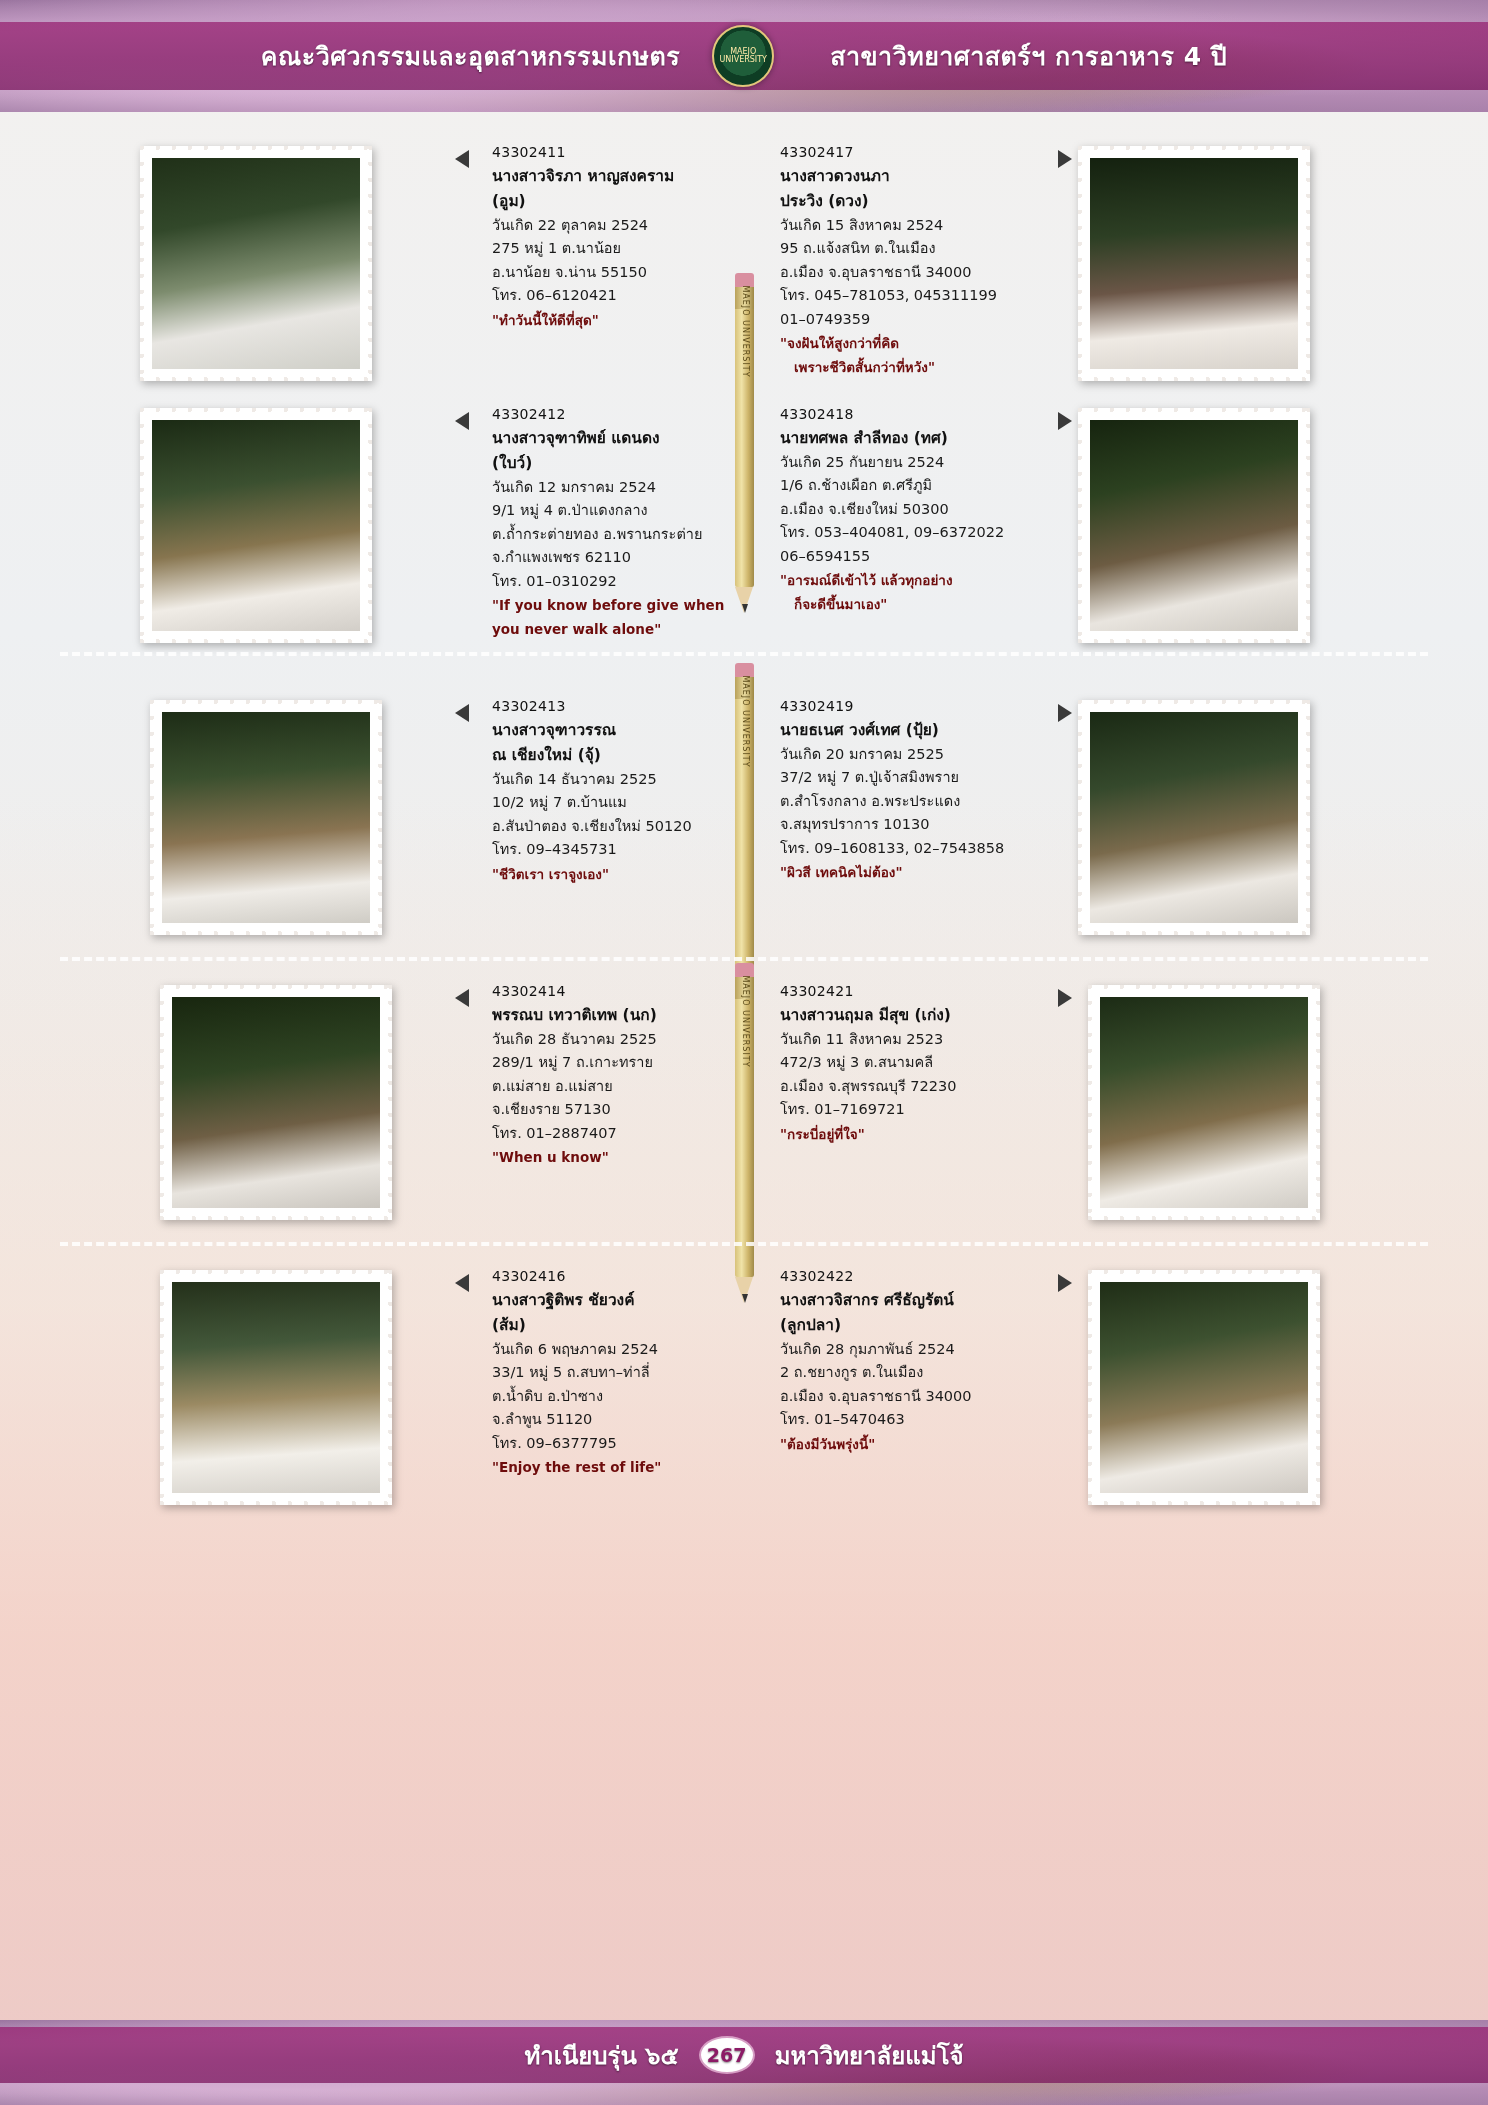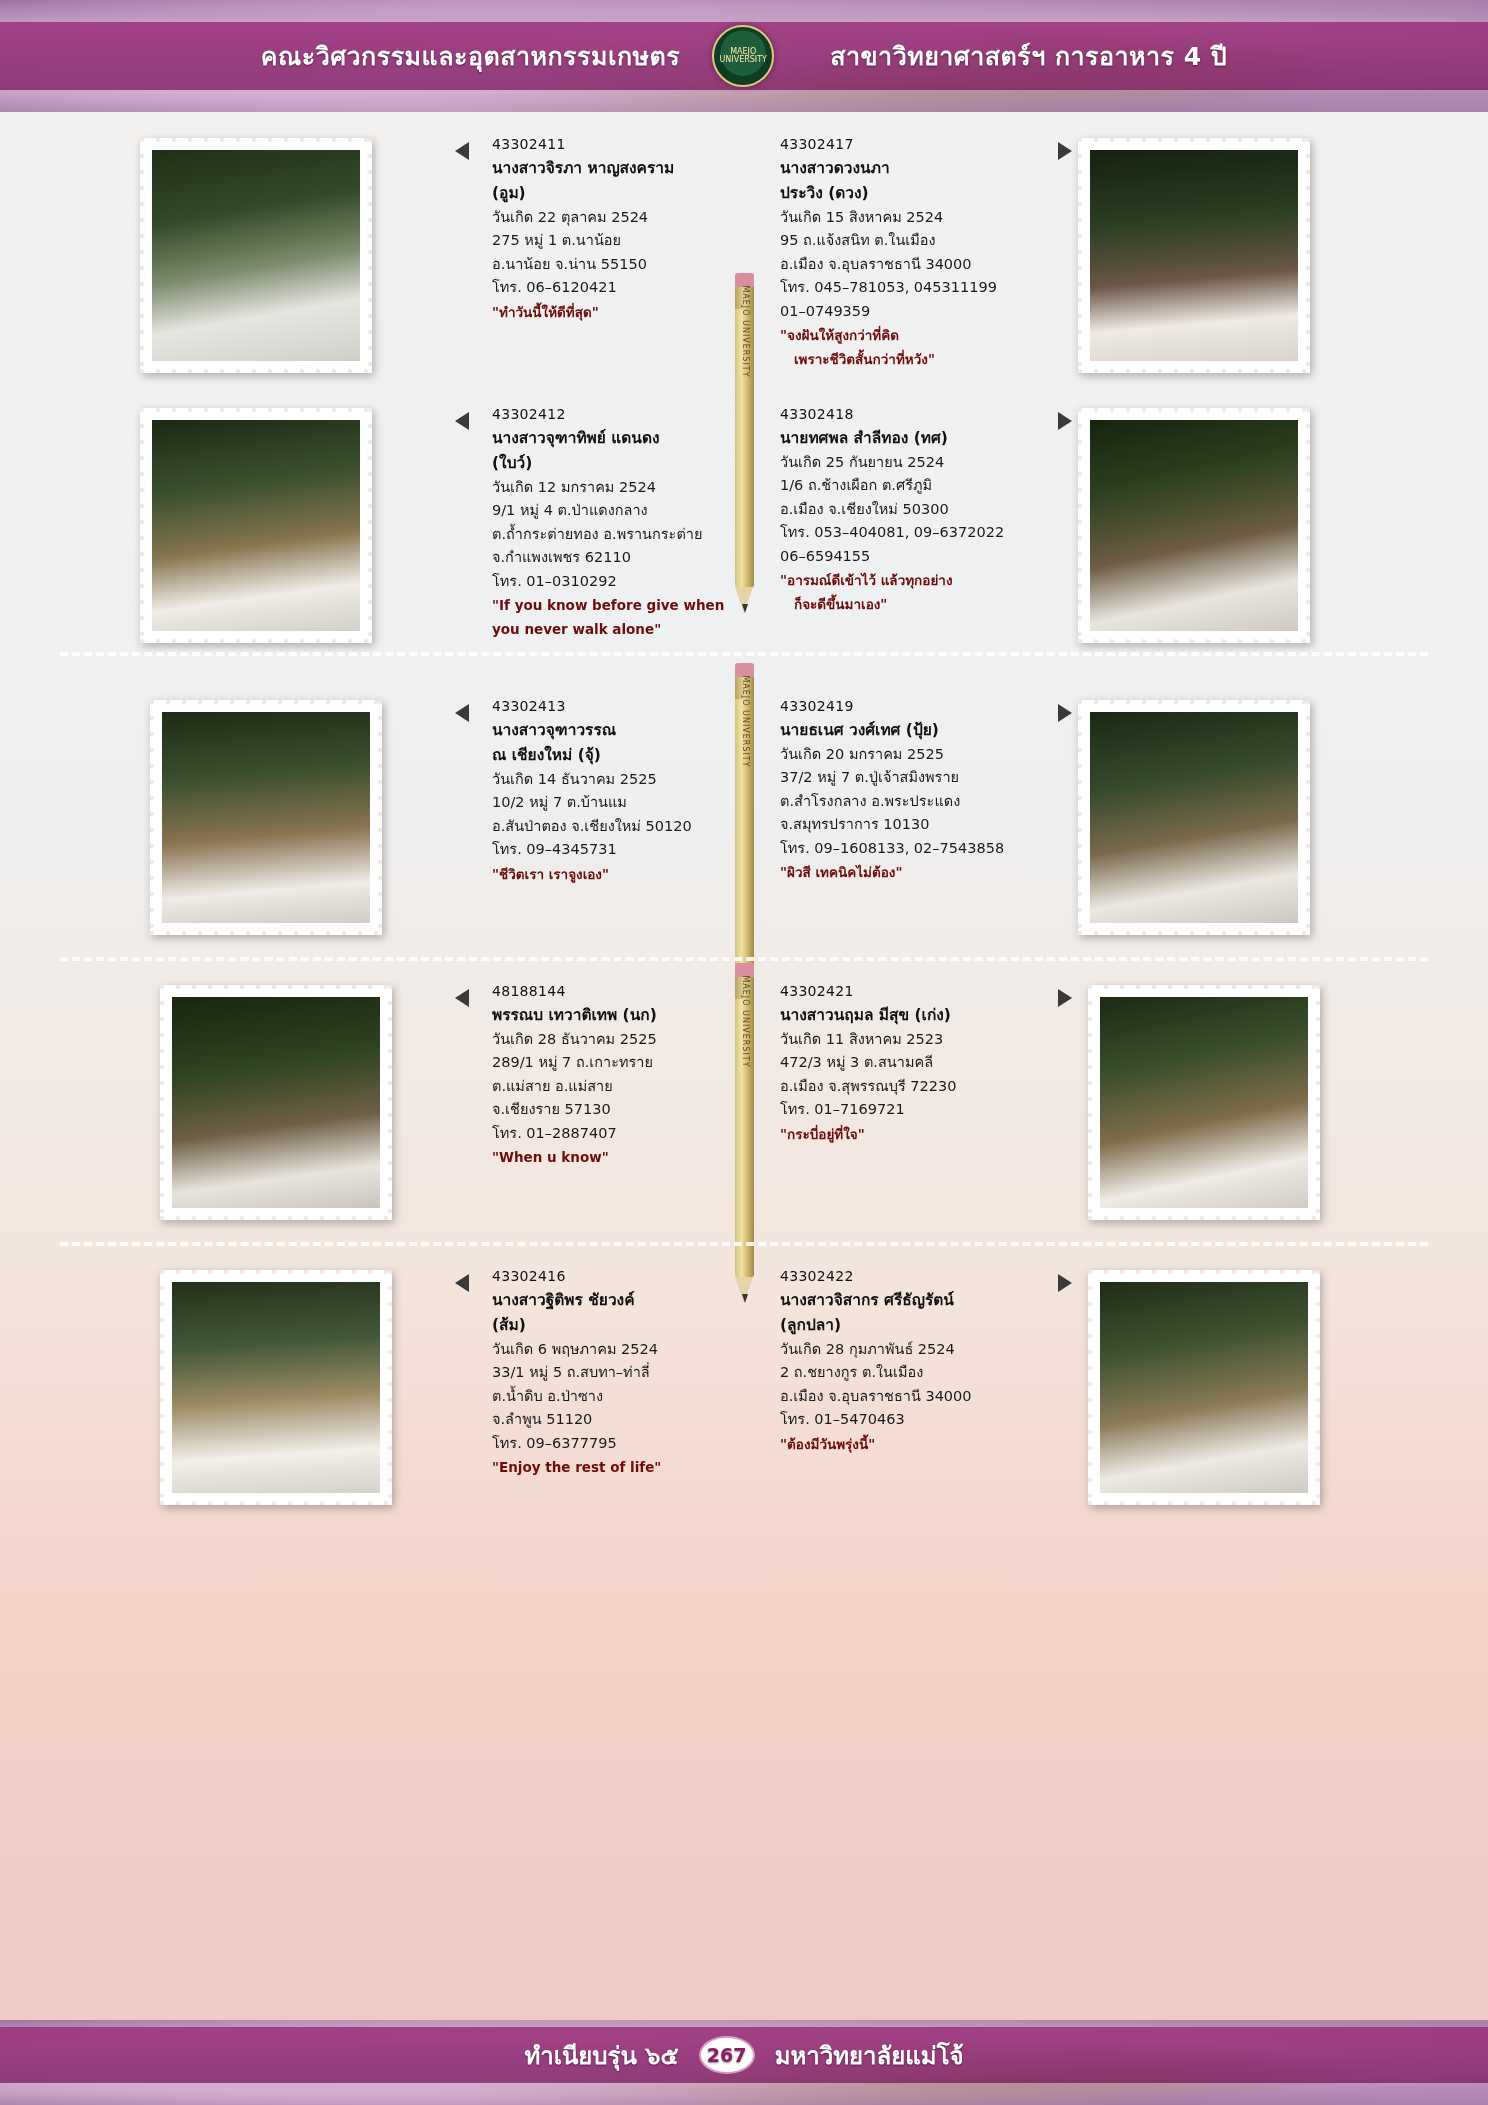--- a/index.html
+++ b/index.html
@@ -157,21 +157,21 @@
   <div class="header-bar">
     <div class="header-left">คณะวิศวกรรมและอุตสาหกรรมเกษตร</div>
     <div class="seal">
       <span>MAEJO UNIVERSITY</span>
     </div>
     <div class="header-right">สาขาวิทยาศาสตร์ฯ การอาหาร  4 ปี</div>
   </div>
 
   <div class="content">
 
-    <div class="row" style="top:8px;">
+    <div class="row" style="top:16px;">
       <div class="photo" style="left:140px;top:18px;">
         <div class="inner p1"></div>
         <div class="perf"></div>
       </div>
       <div class="tri l" style="left:455px;top:22px;"></div>
       <div class="entry" style="left:492px;top:13px;">
         <div class="sid">43302411</div>
         <div class="name line">นางสาวจิรภา  หาญสงคราม</div>
         <div class="name line">(อูม)</div>
         <div class="line">วันเกิด 22 ตุลาคม 2524</div>
@@ -299,21 +299,21 @@
       <div class="lead"></div>
     </div>
 
     <div class="row" style="top:855px;height:290px;">
       <div class="photo" style="left:160px;top:18px;">
         <div class="inner p7"></div>
         <div class="perf"></div>
       </div>
       <div class="tri l" style="left:455px;top:22px;"></div>
       <div class="entry" style="left:492px;top:13px;">
-        <div class="sid">48188144</div>
+        <div class="sid">43302414</div>
         <div class="name line">พรรณบ เทวาติเทพ (นก)</div>
         <div class="line">วันเกิด 28 ธันวาคม 2525</div>
         <div class="line">289/1 หมู่ 7 ถ.เกาะทราย</div>
         <div class="line">ต.แม่สาย  อ.แม่สาย</div>
         <div class="line">จ.เชียงราย 57130</div>
         <div class="line">โทร. 01–2887407</div>
         <div class="motto">"When u know"</div>
       </div>
 
       <div class="entry right" style="left:780px;top:13px;width:275px;">

